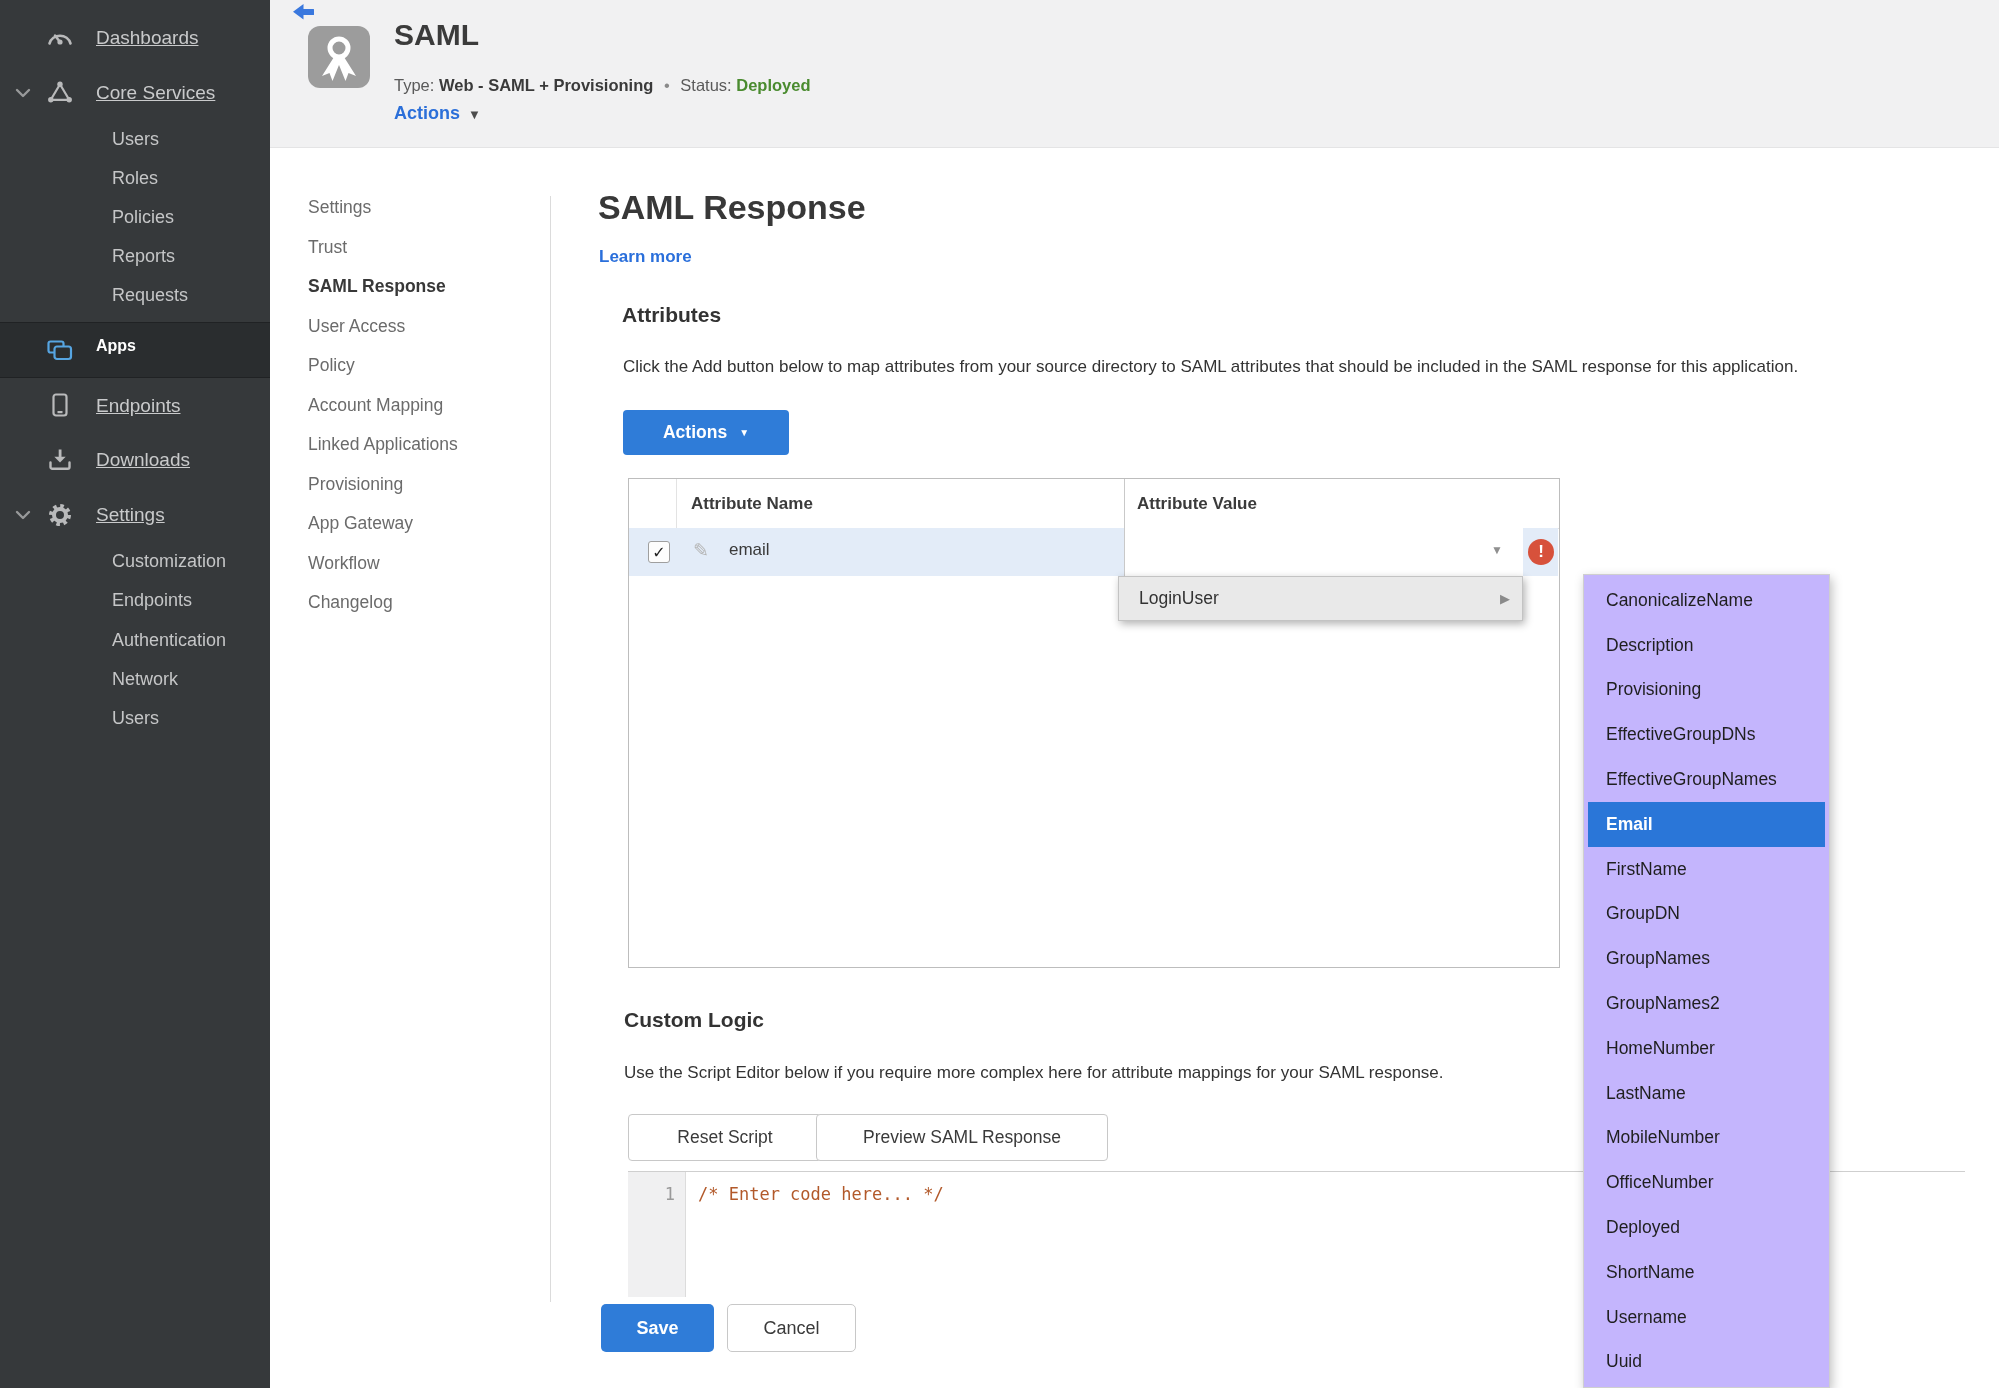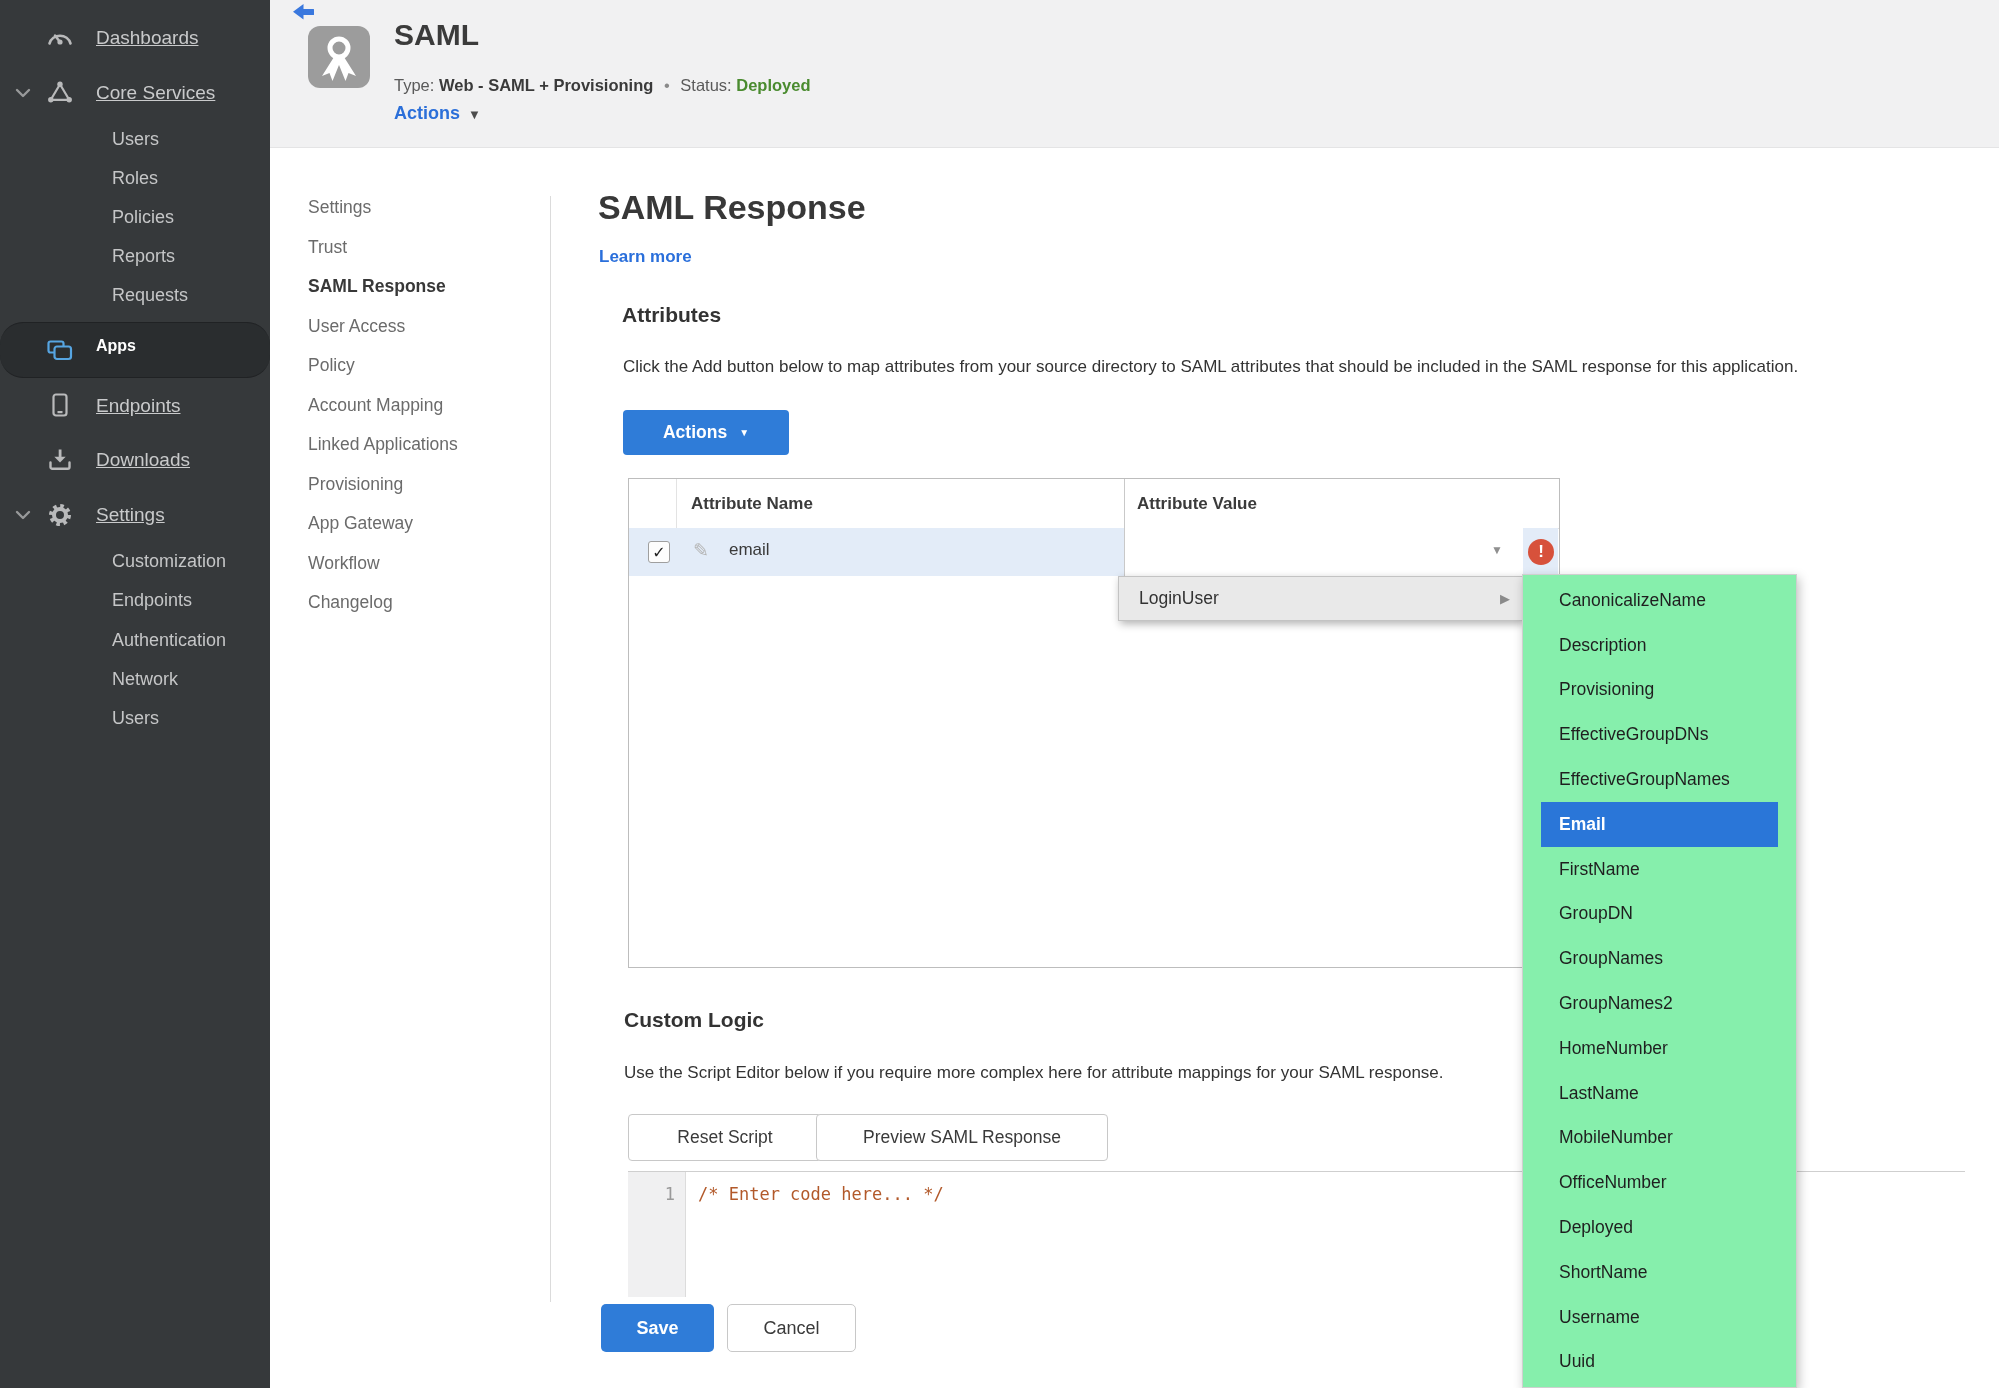--- a/index.html
+++ b/index.html
@@ -10,21 +10,21 @@
   
   #sidebar{position:absolute;left:0;top:0;width:270px;height:1388px;background:#36393b;}
   .s-row{position:absolute;left:0;width:270px;height:28px;display:flex;align-items:center;
          color:#c9cacb;font-size:19px;cursor:pointer;}
   .s-row .s-chevron{position:absolute;left:15px;width:18px;display:flex;}
   .s-row .s-icon{position:absolute;left:46px;width:28px;display:flex;}
   .s-row .s-label{position:absolute;left:96px;white-space:nowrap;text-decoration:underline;}
   .s-sub{position:absolute;left:112px;height:26px;display:flex;align-items:center;
          color:#c5c6c7;font-size:18px;cursor:pointer;white-space:nowrap;}
   .s-active{position:absolute;left:0;top:322px;width:270px;height:54px;background:#2a2d2f;
-            border-top:1px solid #202224;border-bottom:1px solid #202224;cursor:pointer;border-radius:23px;}
+            border-top:1px solid #202224;border-bottom:1px solid #202224;cursor:pointer;}
   .s-active .s-label{color:#ffffff;font-weight:bold;top:14px;}
   .s-active .s-icon{top:15px;}
   .s-active .s-label,.s-active .s-icon{position:absolute;}
 
   
   #headerband{position:absolute;left:270px;top:0;width:1729px;height:147px;background:#f1f1f2;
               border-bottom:1px solid #e4e4e5;}
   #app-tile{position:absolute;left:38px;top:26px;width:62px;height:62px;background:#9c9c9c;border-radius:12px;
             display:flex;align-items:center;justify-content:center;}
   #hdr-title{position:absolute;left:124px;top:18px;font-size:30px;font-weight:bold;color:#3b3b3b;}
@@ -76,23 +76,23 @@
   #row-error{position:absolute;left:899px;top:11px;width:26px;height:26px;border-radius:50%;
              background:#d7513b;color:#fff;font-weight:bold;font-size:17px;display:flex;
              align-items:center;justify-content:center;}
 
   
   #value-menu{position:absolute;left:1118px;top:576px;width:403px;height:43px;background:#e9e9e9;
               border:1px solid #c3c3c3;box-shadow:2px 3px 8px rgba(0,0,0,.3);z-index:20;
               display:flex;align-items:center;cursor:pointer;}
   #value-menu .lbl{margin-left:20px;font-size:17.5px;color:#333;}
   #value-menu .arr{position:absolute;right:12px;font-size:13px;color:#8a8a8a;}
-  #value-submenu{position:absolute;left:1522px;top:574px;width:237px;background:#86efac;
+  #value-submenu{position:absolute;left:1583px;top:574px;width:237px;background:#c4b5fd;
                  border:1px solid #cfcfcf;box-shadow:2px 4px 10px rgba(0,0,0,.25);
-                 padding:3px 18px;z-index:21;}
+                 padding:3px 4px;z-index:21;}
   .sm-item{height:44.8px;display:flex;align-items:center;padding-left:18px;font-size:17.5px;
            color:#1f1f1f;cursor:pointer;white-space:nowrap;}
   .sm-item.selected{background:#2a76d8;color:#fff;font-weight:bold;}
 
   
   #btn-reset{position:absolute;left:628px;top:1114px;width:194px;height:47px;}
   #btn-preview{position:absolute;left:816px;top:1114px;width:292px;height:47px;}
   #editor{position:absolute;left:628px;top:1171px;width:1337px;height:125px;background:#fff;
           border-top:1px solid #cfcfcf;z-index:1;}
   #editor .gutter{position:absolute;left:0;top:0;width:57px;height:125px;background:#f0f0f1;

